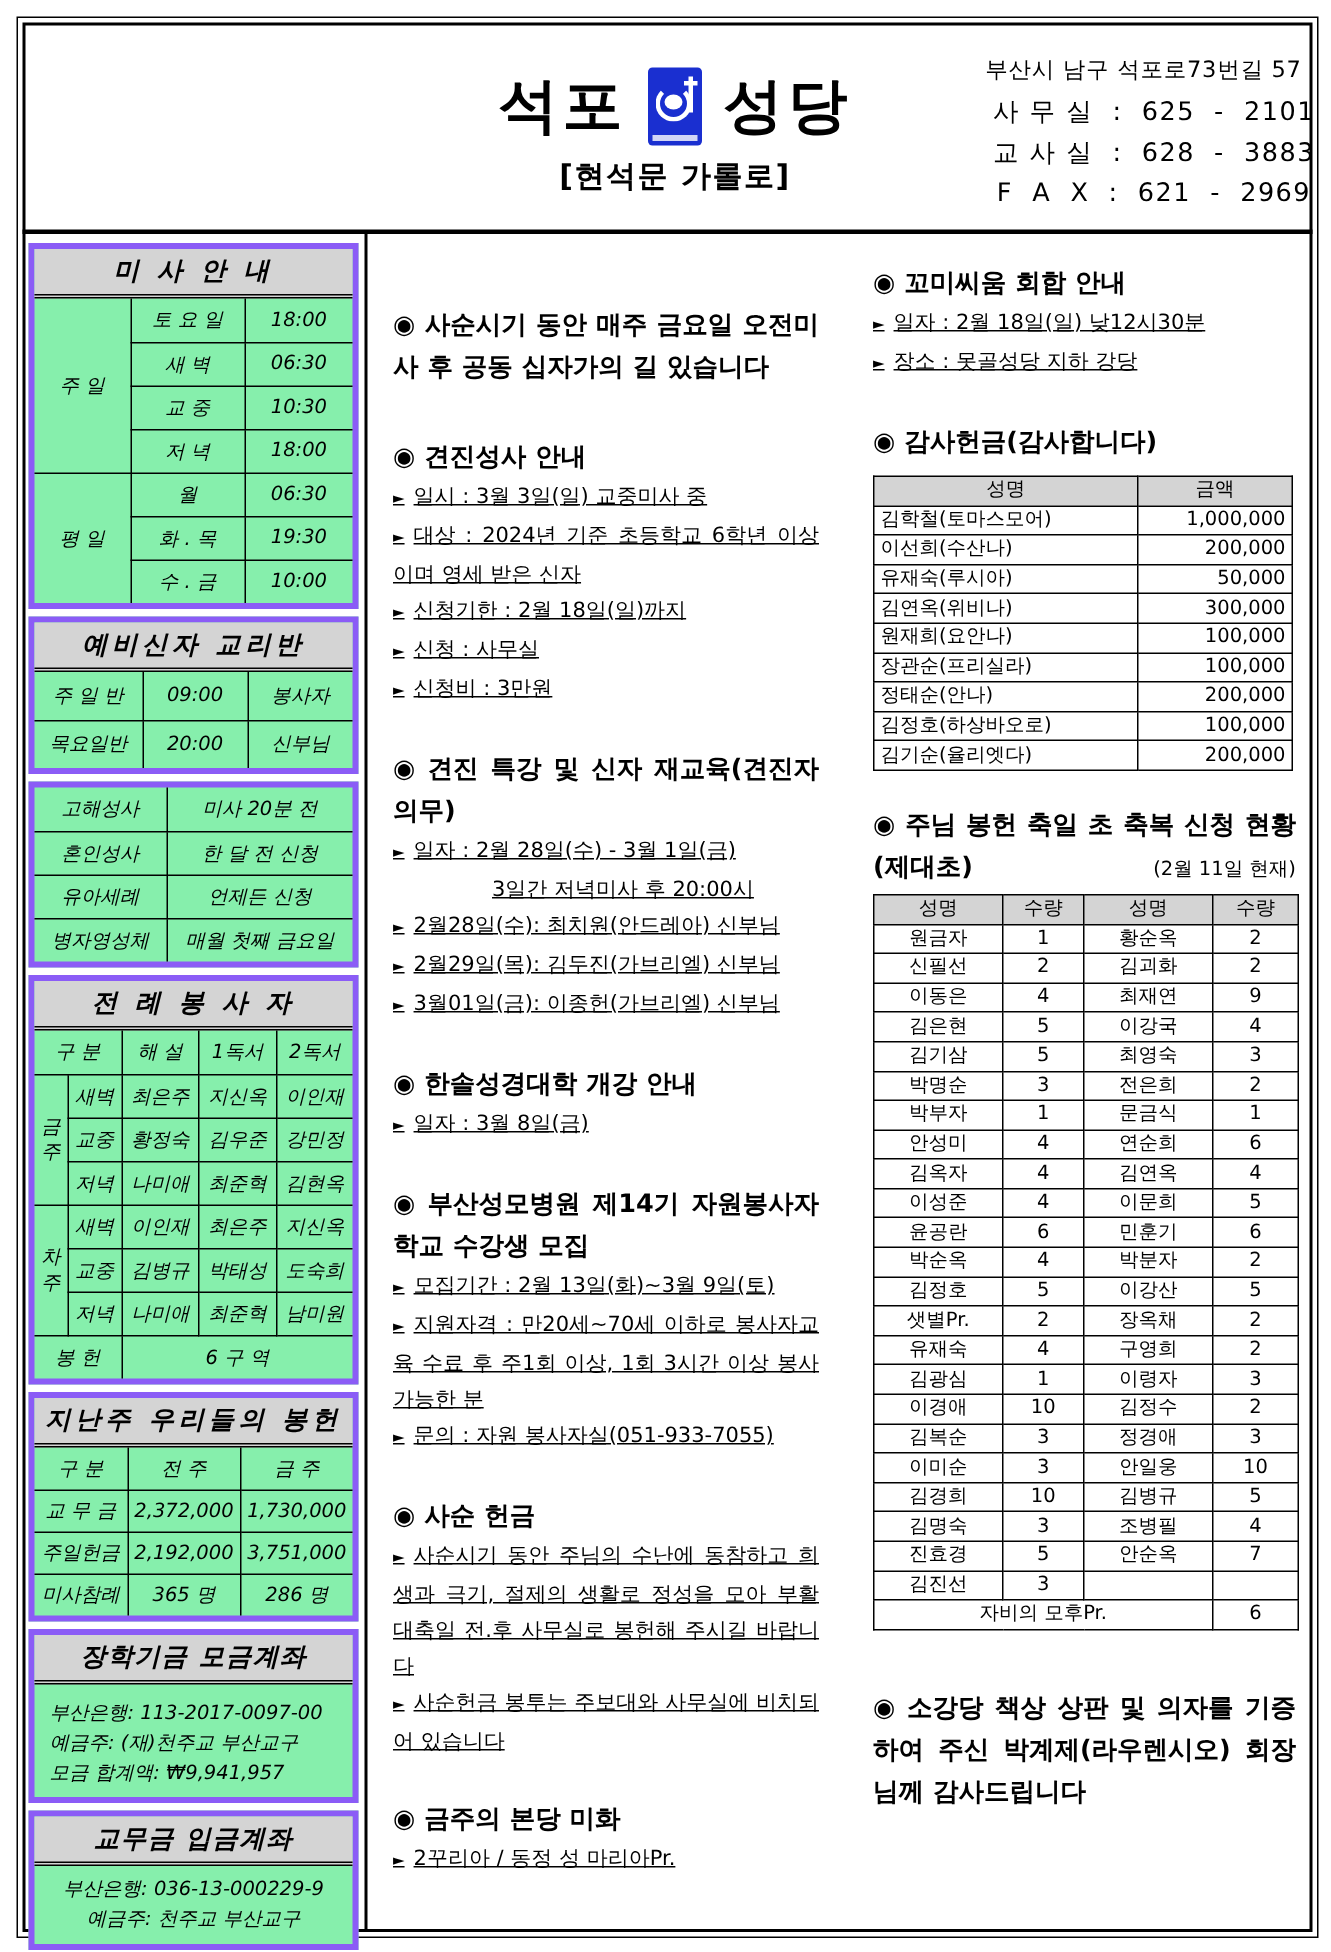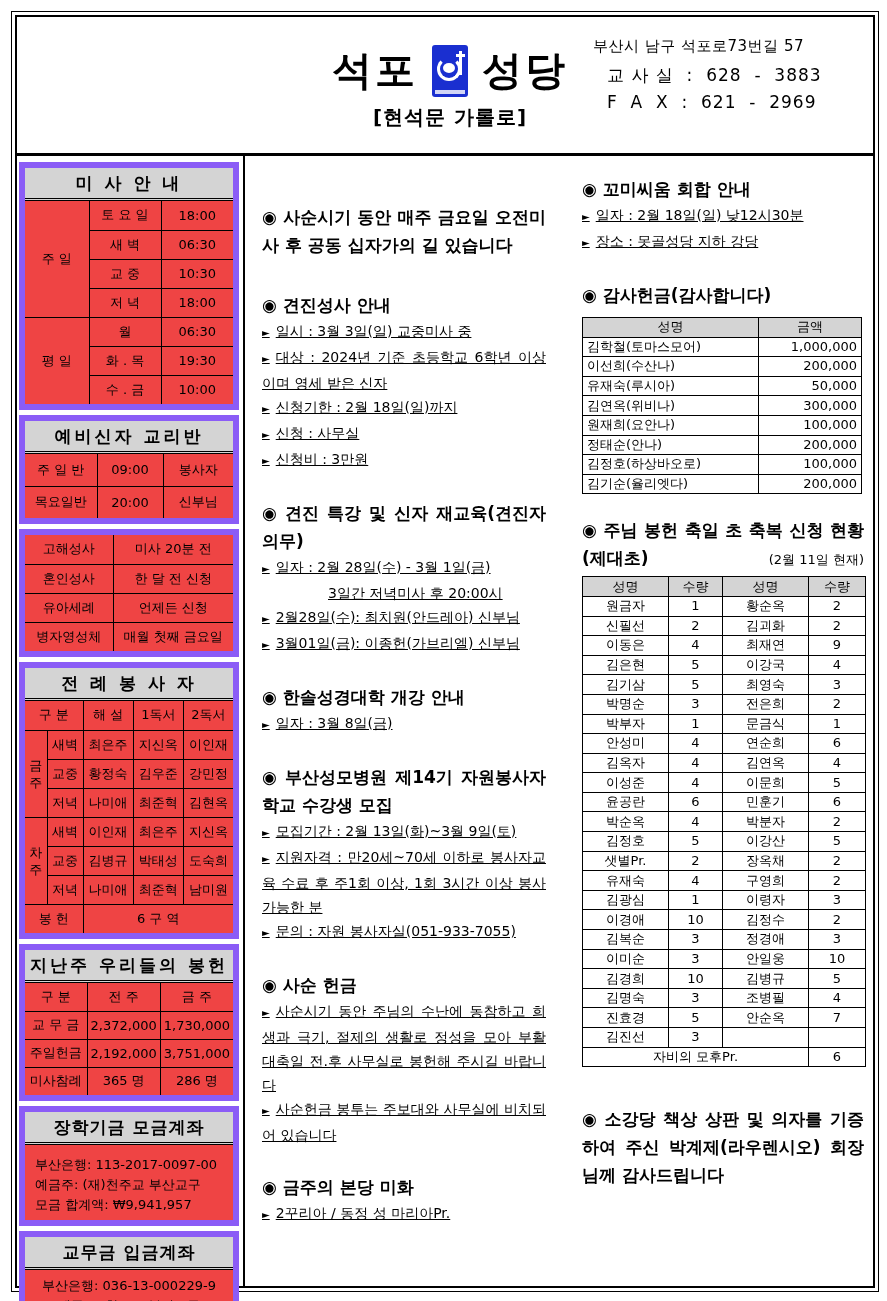--- a/index.html
+++ b/index.html
@@ -14,29 +14,29 @@
   .hdr-left .phone { padding-left: 92px; font-size: 14px; }
   .hdr-center { position: absolute; left: 305px; top: 28px; width: 260px; text-align: center; }
   .title { font-size: 40px; font-weight: bold; display: flex; align-items: center; justify-content: center; gap: 14px; letter-spacing: 3px; }
   .logo { width: 36px; height: 52px; background: #1a2fd0; border-radius: 3px; position: relative; }
   .logo .ring { position: absolute; left: 5px; top: 12px; width: 24px; height: 24px; border: 3px solid #fff; border-radius: 50%; border-top-color: transparent; }
   .logo .inner { position: absolute; left: 11px; top: 18px; width: 12px; height: 10px; background: #fff; border-radius: 50%; }
   .logo .stem { position: absolute; left: 27px; top: 6px; width: 3px; height: 24px; background: #fff; }
   .logo .cross { position: absolute; left: 24px; top: 9px; width: 9px; height: 3px; background: #fff; }
   .logo .cap { position: absolute; left: 3px; bottom: 3px; width: 30px; height: 4px; background: #fff; opacity: .8; }
   .subtitle { font-size: 20px; font-weight: bold; margin-top: 6px; letter-spacing: 1px; }
-  .hdr-right { position: absolute; left: 578px; top: 22px; font-size: 15px; }
+  .hdr-right { position: absolute; left: 633px; top: 22px; font-size: 15px; text-align: center; }
   .hdr-right .addr { margin-bottom: 6px; letter-spacing: .5px; }
   .hdr-right .tel { font-size: 17px; line-height: 27px; padding-left: 14px; white-space: pre; letter-spacing: 1px; }
 
   
   .col-left { position: absolute; left: 17px; top: 158px; width: 224px; }
   .vline { position: absolute; left: 243px; top: 156px; width: 2px; height: 1132px; background: #000; }
 
-  .box { border: 6px solid #8b5cf6; margin-bottom: 5px; background: #ef4444; }
+  .box { border: 4px solid #8b5cf6; margin-bottom: 5px; background: #86efac; font-style: italic; }
   .box-title { background: #d4d4d4; border-bottom: 3px double #000; text-align: center; font-weight: bold; font-size: 17px; height: 33px; line-height: 31px; letter-spacing: 3px; }
   table { border-collapse: collapse; width: 100%; }
   td, th { border: 1px solid #000; text-align: center; font-size: 13px; font-weight: normal; }
   .box table { border-style: hidden; }
 
   .mass td { height: 29px; }
   .catech td { height: 32px; }
   .sacr td { height: 29px; }
   .serv td { height: 29px; }
   .offer td { height: 28px; }
@@ -79,20 +79,21 @@
           <span class="cross"></span>
           <span class="cap"></span>
       </span>
       <span>성당</span>
     </div>
     <div class="subtitle">[현석문 가롤로]</div>
   </div>
 
   <div class="hdr-right">
     <div class="addr">부산시 남구 석포로73번길 57</div>
+    <div class="tel"><span>사 무 실</span>  :  <span>625  -  2101</span></div>
     <div class="tel"><span>교 사 실</span>  :  <span>628  -  3883</span></div>
     <div class="tel"><span>F  A  X</span>  :  <span>621  -  2969</span></div>
   </div>
 </div>
 
 <div class="vline"></div>
 
 <div class="col-left" style="top:162px; left:19px; width:220px;">
 
   <div class="box">
@@ -290,20 +291,21 @@
     <div class="item"><span class="tri">►</span><span>신청기한 : 2월 18일(일)까지</span></div>
     <div class="item"><span class="tri">►</span><span>신청 : 사무실</span></div>
     <div class="item"><span class="tri">►</span><span>신청비 : 3만원</span></div>
   </div>
 
   <div class="sec">
     <div class="sec-h"><span class="bullet">◉</span><span>견진 특강 및 신자 재교육(견진자 의무)</span></div>
     <div class="item"><span class="tri">►</span><span>일자 : 2월 28일(수) - 3월 1일(금)</span></div>
     <div class="item indent">3일간 저녁미사 후 20:00시</div>
     <div class="item"><span class="tri">►</span><span>2월28일(수): 최치원(안드레아) 신부님</span></div>
+    <div class="item"><span class="tri">►</span><span>2월29일(목): 김두진(가브리엘) 신부님</span></div>
     <div class="item"><span class="tri">►</span><span>3월01일(금): 이종헌(가브리엘) 신부님</span></div>
   </div>
 
   <div class="sec">
     <div class="sec-h"><span class="bullet">◉</span><span>한솔성경대학 개강 안내</span></div>
     <div class="item"><span class="tri">►</span><span>일자 : 3월 8일(금)</span></div>
   </div>
 
   <div class="sec">
     <div class="sec-h"><span class="bullet">◉</span><span>부산성모병원 제14기 자원봉사자학교 수강생 모집</span></div>
@@ -355,20 +357,24 @@
           </tr>
           <tr>
             <td class="l">김연옥(위비나)</td>
             <td class="r">300,000</td>
           </tr>
           <tr>
             <td class="l">원재희(요안나)</td>
             <td class="r">100,000</td>
           </tr>
           <tr>
+            <td class="l">장관순(프리실라)</td>
+            <td class="r">100,000</td>
+          </tr>
+          <tr>
             <td class="l">정태순(안나)</td>
             <td class="r">200,000</td>
           </tr>
           <tr>
             <td class="l">김정호(하상바오로)</td>
             <td class="r">100,000</td>
           </tr>
           <tr>
             <td class="l">김기순(율리엣다)</td>
             <td class="r">200,000</td>

